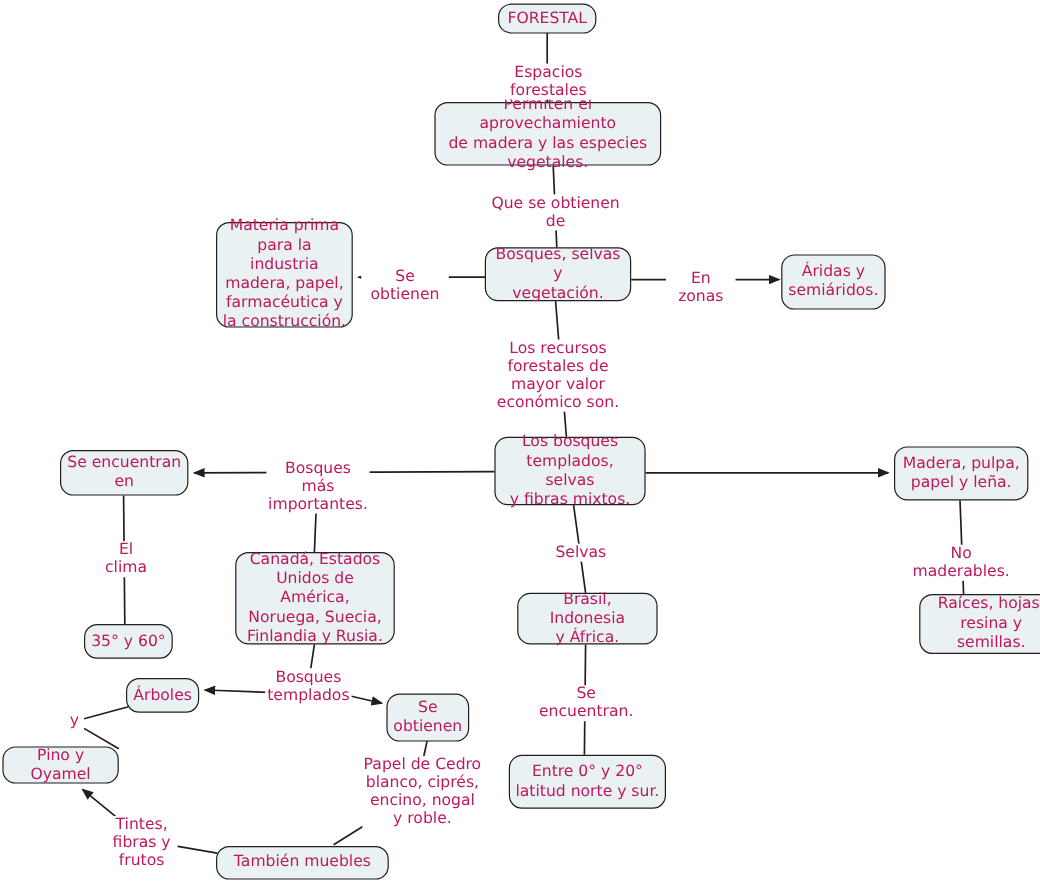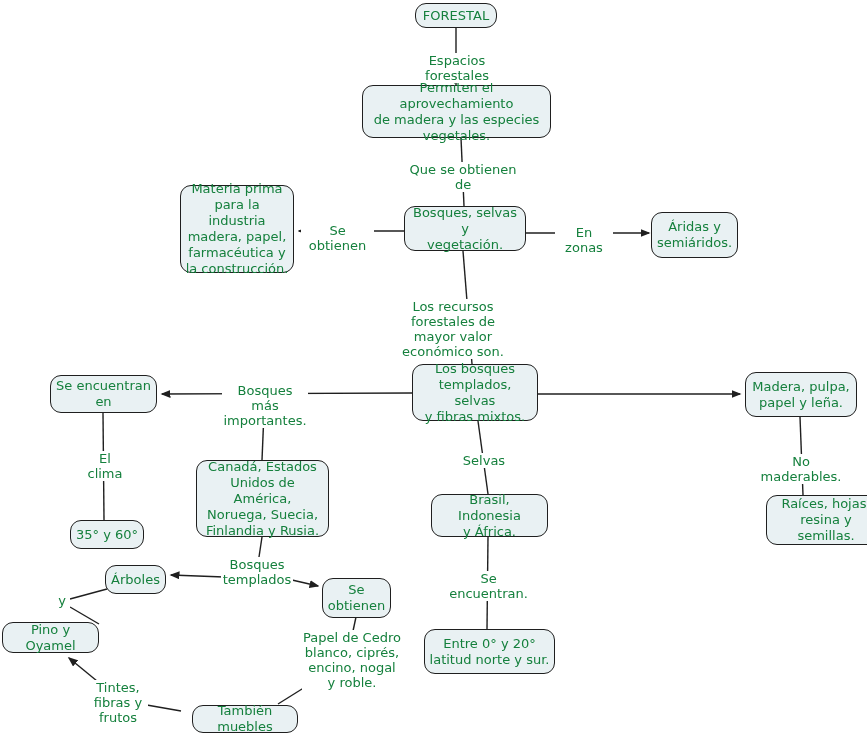--- a/index.html
+++ b/index.html
@@ -3,21 +3,21 @@
 <meta charset="utf-8">
 <style>
   html, body { margin: 0; padding: 0; background: #ffffff; }
   .canvas {
     position: relative;
     width: 867px;
     height: 734px;
     background: #ffffff;
     font-family: "DejaVu Sans", "Liberation Sans", sans-serif;
     font-size: 13px;
-    color: #15803d;
+    color: #be185d;
     overflow: hidden;
   }
   .edges {
     position: absolute;
     left: 0; top: 0;
     width: 867px; height: 734px;
   }
   .node {
     position: absolute;
     box-sizing: border-box;
@@ -105,27 +105,27 @@
   <div class="node" style="left:431px; top:494px; width:117px; height:43px;">Brasil, Indonesia
 y África.</div>
   <div class="node" style="left:741px; top:495px; width:120px; height:50px;margin-left:25px;">Raíces, hojas,
 resina y semillas.</div>
   <div class="node" style="left:424px; top:629px; width:131px; height:45px;">Entre 0° y 20°
 latitud norte y sur.</div>
   <div class="node" style="left:105px; top:565px; width:61px;  height:29px;">Árboles</div>
   <div class="node" style="left:322px; top:578px; width:69px;  height:40px;">Se
 obtienen</div>
   <div class="node" style="left:2px;   top:622px; width:97px;  height:31px;">Pino y Oyamel</div>
-  <div class="node" style="left:192px; top:705px; width:106px; height:28px;">También muebles</div>
+  <div class="node" style="left:180px; top:705px; width:144px; height:28px;">También muebles</div>
 
   <div class="lbl" style="left:396px; top:53px;  width:122px;">Espacios forestales</div>
   <div class="lbl" style="left:402px; top:162px; width:122px;">Que se obtienen de</div>
   <div class="lbl" style="left:301px; top:223px; width:73px;">Se obtienen</div>
   <div class="lbl" style="left:555px; top:225px; width:58px;">En zonas</div>
-  <div class="lbl" style="left:393px; top:283px; width:120px;margin-top:16px;">Los recursos
+  <div class="lbl" style="left:405px; top:283px; width:120px;">Los recursos
 forestales de
 mayor valor
 económico son.</div>
   <div class="lbl" style="left:222px; top:383px; width:86px;">Bosques más
 importantes.</div>
   <div class="lbl" style="left:80px;  top:451px; width:50px;">El clima</div>
   <div class="lbl" style="left:461px; top:453px; width:46px;">Selvas</div>
   <div class="lbl" style="left:752px; top:454px; width:98px;">No maderables.</div>
   <div class="lbl" style="left:440px; top:571px; width:97px;">Se encuentran.</div>
   <div class="lbl" style="left:221px; top:557px; width:72px;">Bosques

